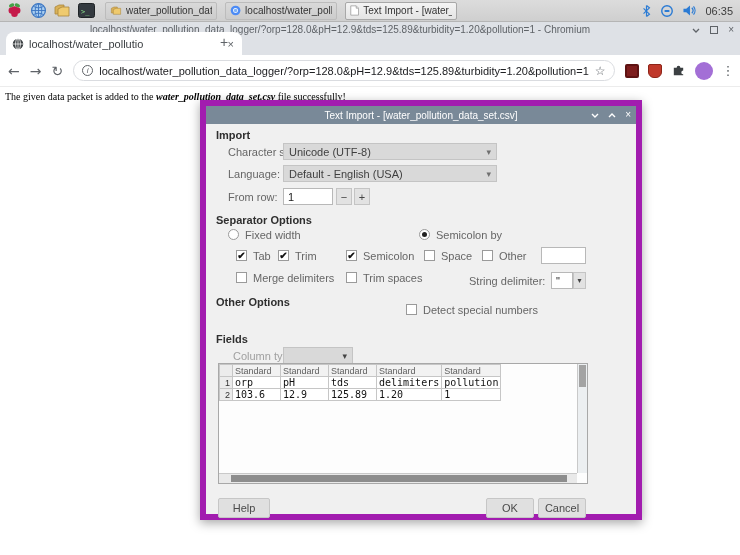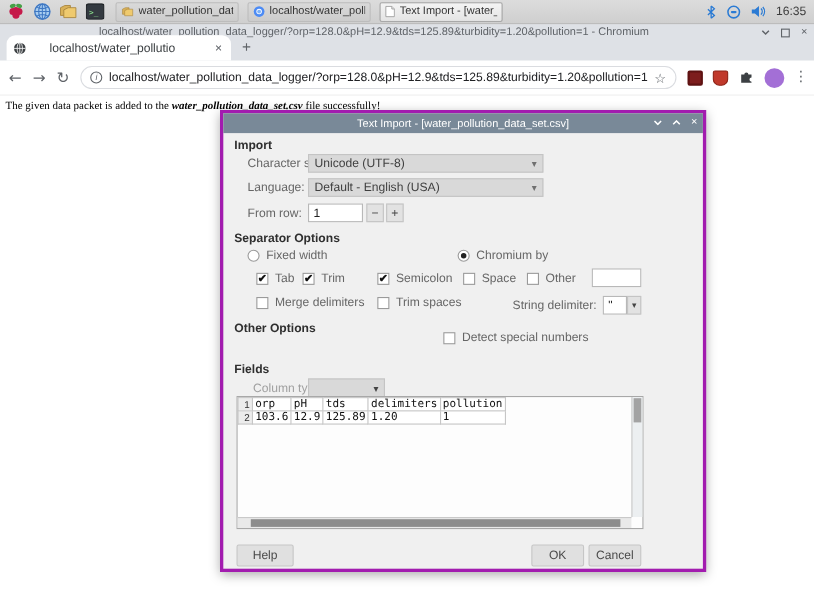--- a/index.html
+++ b/index.html
@@ -20,22 +20,22 @@
   .clock { font-size:11px; color:#3c3c3c; }
 
   
   .browser { position:absolute; top:22px; left:0; width:740px; height:533px; background:#fff; }
   .titlebar { position:relative; height:33px; background:#dee1e6; }
   .win-title { position:absolute; top:2px; left:0; right:60px; text-align:center;
     font-size:10px; color:#5f6368; white-space:nowrap; overflow:hidden; }
   .win-ctrls { position:absolute; top:2px; right:6px; display:flex; gap:10px; align-items:center; color:#5f6368; }
   .wc { font-size:10px; line-height:12px; }
   .wc-box { width:8px; height:8px; border:1px solid #5f6368; }
-  .tab { position:absolute; left:6px; top:10px; width:204px; height:23px; background:#fff;
-    border-radius:8px 8px 0 0; display:flex; align-items:center; padding:0 6px; gap:21px; }
+  .tab { position:absolute; left:6px; top:10px; width:236px; height:23px; background:#fff;
+    border-radius:8px 8px 0 0; display:flex; align-items:center; padding:0 6px; gap:5px; }
   .tab-label { font-size:11px; color:#3c4043; white-space:nowrap; overflow:hidden; flex:1; }
   .tab-close { font-size:11px; color:#5f6368; padding:0 2px; }
   .newtab { position:absolute; left:214px; top:12px; font-size:14px; color:#5f6368; width:20px; text-align:center; }
 
   .toolbar { height:32px; background:#fff; display:flex; align-items:center; padding:0 8px; gap:10px;
     border-bottom:1px solid #ececec; }
   .navic { font-family:"DejaVu Sans", sans-serif; font-size:14px; color:#5f6368; }
   .omnibox { flex:1; height:21px; border:1px solid #dadce0; border-radius:11px; display:flex;
     align-items:center; padding:0 8px; gap:6px; background:#fff; }
   .info-i { width:11px; height:11px; border:1px solid #5f6368; border-radius:50%; color:#5f6368;
@@ -48,36 +48,36 @@
   .avatar { width:18px; height:18px; border-radius:50%; background:#a36fd6; display:flex; align-items:center;
     justify-content:center; color:#fff; font-size:9px; }
   .dots { font-family:"DejaVu Sans", sans-serif; font-size:13px; color:#5f6368; }
 
   .page { position:relative; height:468px; background:#fff; padding:4px 5px; }
   .msg { font-family:"Liberation Serif", serif; font-size:10px; color:#000; }
   .msg .fname { font-weight:bold; font-style:italic; }
 
   
   .dialog { position:absolute; left:200px; top:100px; width:442px; height:420px;
-    background:#f0f0f0; border:3px solid #a21caf; box-shadow:0 3px 10px rgba(0,0,0,.35); z-index:20; }
+    background:#f0f0f0; border:6px solid #a21caf; box-shadow:0 3px 10px rgba(0,0,0,.35); z-index:20; }
   .dlg-titlebar { position:relative; height:18px; background:#798998; display:flex; align-items:center; justify-content:center; }
   .dlg-title { font-size:10px; color:#fff; }
   .dlg-btns { position:absolute; right:5px; top:0; height:18px; display:flex; gap:9px; align-items:center; }
   .dlg-btn { color:#fff; font-size:10px; line-height:10px; }
   .dlg-body { position:relative; height:402px; font-size:11px; color:#666; }
   .hd { position:absolute; left:10px; font-weight:bold; color:#2f2f2f; }
   .flbl { position:absolute; }
   .dd { position:absolute; height:17px; background:#d9d9d9; border:1px solid #c4c4c4;
     display:flex; align-items:center; padding:0 5px; color:#3f3f3f; }
   .dd .arr { margin-left:auto; color:#707070; font-size:9px; }
   .tin { position:absolute; height:17px; background:#fff; border:1px solid #b8b8b8; padding:0 4px;
     font-size:11px; color:#222; display:flex; align-items:center; }
   .spin { position:absolute; width:16px; height:17px; background:#e2e2e2; border:1px solid #c4c4c4;
     display:flex; align-items:center; justify-content:center; color:#444; font-size:11px; }
-  .ck { position:absolute; display:flex; align-items:flex-end; gap:6px; }
+  .ck { position:absolute; display:flex; align-items:flex-start; gap:6px; }
   .ckbox { width:11px; height:11px; background:#fff; border:1px solid #9a9a9a; font-size:10px;
     line-height:10px; text-align:center; color:#111; font-weight:bold; flex:none; }
   .radio { width:11px; height:11px; border:1px solid #9a9a9a; border-radius:50%; background:#fff; position:relative; flex:none; }
   .radio.sel::after { content:""; position:absolute; left:2px; top:2px; width:5px; height:5px; border-radius:50%; background:#222; }
   .disabled { color:#a0a0a0; }
 
   .preview { position:absolute; left:12px; top:239px; width:370px; height:121px; background:#fdfdfd;
     border:1px solid #a8a8a8; }
   .ptable { position:absolute; left:0; top:0; border-collapse:collapse; }
   .ptable td { border:1px solid #c6c6c6; padding:0 2px; height:12px; white-space:nowrap; overflow:hidden; }
@@ -157,21 +157,21 @@
         <path d="M6 1 V13 M6 1 L9.2 3.6 L2.8 9.8 M6 13 L9.2 10.4 L2.8 4.2" stroke="#2b7bd4" stroke-width="1.3" fill="none"></path>
       </svg>
       <svg width="14" height="14" viewBox="0 0 16 16">
         <circle cx="8" cy="8" r="6" fill="none" stroke="#2b7bd4" stroke-width="1.6"></circle>
         <rect x="5" y="6.8" width="6" height="2.4" rx="1.2" fill="#2b7bd4"></rect>
       </svg>
       <svg width="15" height="13" viewBox="0 0 16 14">
         <path d="M1.5 5 h3 l4-3.4 v10.8 l-4-3.4 h-3 z" fill="#2b7bd4"></path>
         <path d="M10.5 4 a4.4 4.4 0 0 1 0 6 M12.3 2.5 a7 7 0 0 1 0 9" stroke="#2b7bd4" stroke-width="1.3" fill="none"></path>
       </svg>
-      <span class="clock">16:35</span>
+      <span class="clock">06:35</span>
     </div>
   </div>
 
   <div class="browser">
     <div class="titlebar">
       <div class="win-title">localhost/water_pollution_data_logger/?orp=128.0&amp;pH=12.9&amp;tds=125.89&amp;turbidity=1.20&amp;pollution=1 - Chromium</div>
       <div class="win-ctrls">
         <span class="wc">
           <svg width="8" height="5" viewBox="0 0 8 5">
               <path d="M1 1 L4 4 L7 1" stroke="#5f6368" stroke-width="1.3" fill="none"></path>
@@ -255,21 +255,21 @@
       <div class="spin" style="left:130px; top:64px">−</div>
       <div class="spin" style="left:148px; top:64px">+</div>
 
       <div class="hd" style="top:90px">Separator Options</div>
       <label class="ck" style="left:22px; top:105px">
         <span class="radio"></span>
         <span>Fixed width</span>
       </label>
       <label class="ck" style="left:213px; top:105px">
         <span class="radio sel"></span>
-        <span>Chromium by</span>
+        <span>Semicolon by</span>
       </label>
 
       <label class="ck" style="left:30px; top:126px">
         <span class="ckbox">✔</span>
         <span>Tab</span>
       </label>
       <label class="ck" style="left:72px; top:126px">
         <span class="ckbox">✔</span>
         <span>Trim</span>
       </label>
@@ -310,20 +310,28 @@
       <div class="hd" style="top:209px">Fields</div>
       <span class="flbl disabled" style="left:27px; top:226px">Column type:</span>
       <div class="dd" style="left:77px; top:223px; width:70px">
         <span></span>
         <span class="arr" style="color:#444">▾</span>
       </div>
 
       <div class="preview">
         <table class="ptable">
           <tbody>
+              <tr>
+            <td class="rn"></td>
+            <td class="h c1">Standard</td>
+            <td class="h c2">Standard</td>
+            <td class="h c3">Standard</td>
+            <td class="h c4">Standard</td>
+            <td class="h c5">Standard</td>
+          </tr>
           <tr>
             <td class="rn">1</td>
             <td class="d">orp</td>
             <td class="d">pH</td>
             <td class="d">tds</td>
             <td class="d">delimiters</td>
             <td class="d">pollution</td>
           </tr>
           <tr>
             <td class="rn">2</td>

